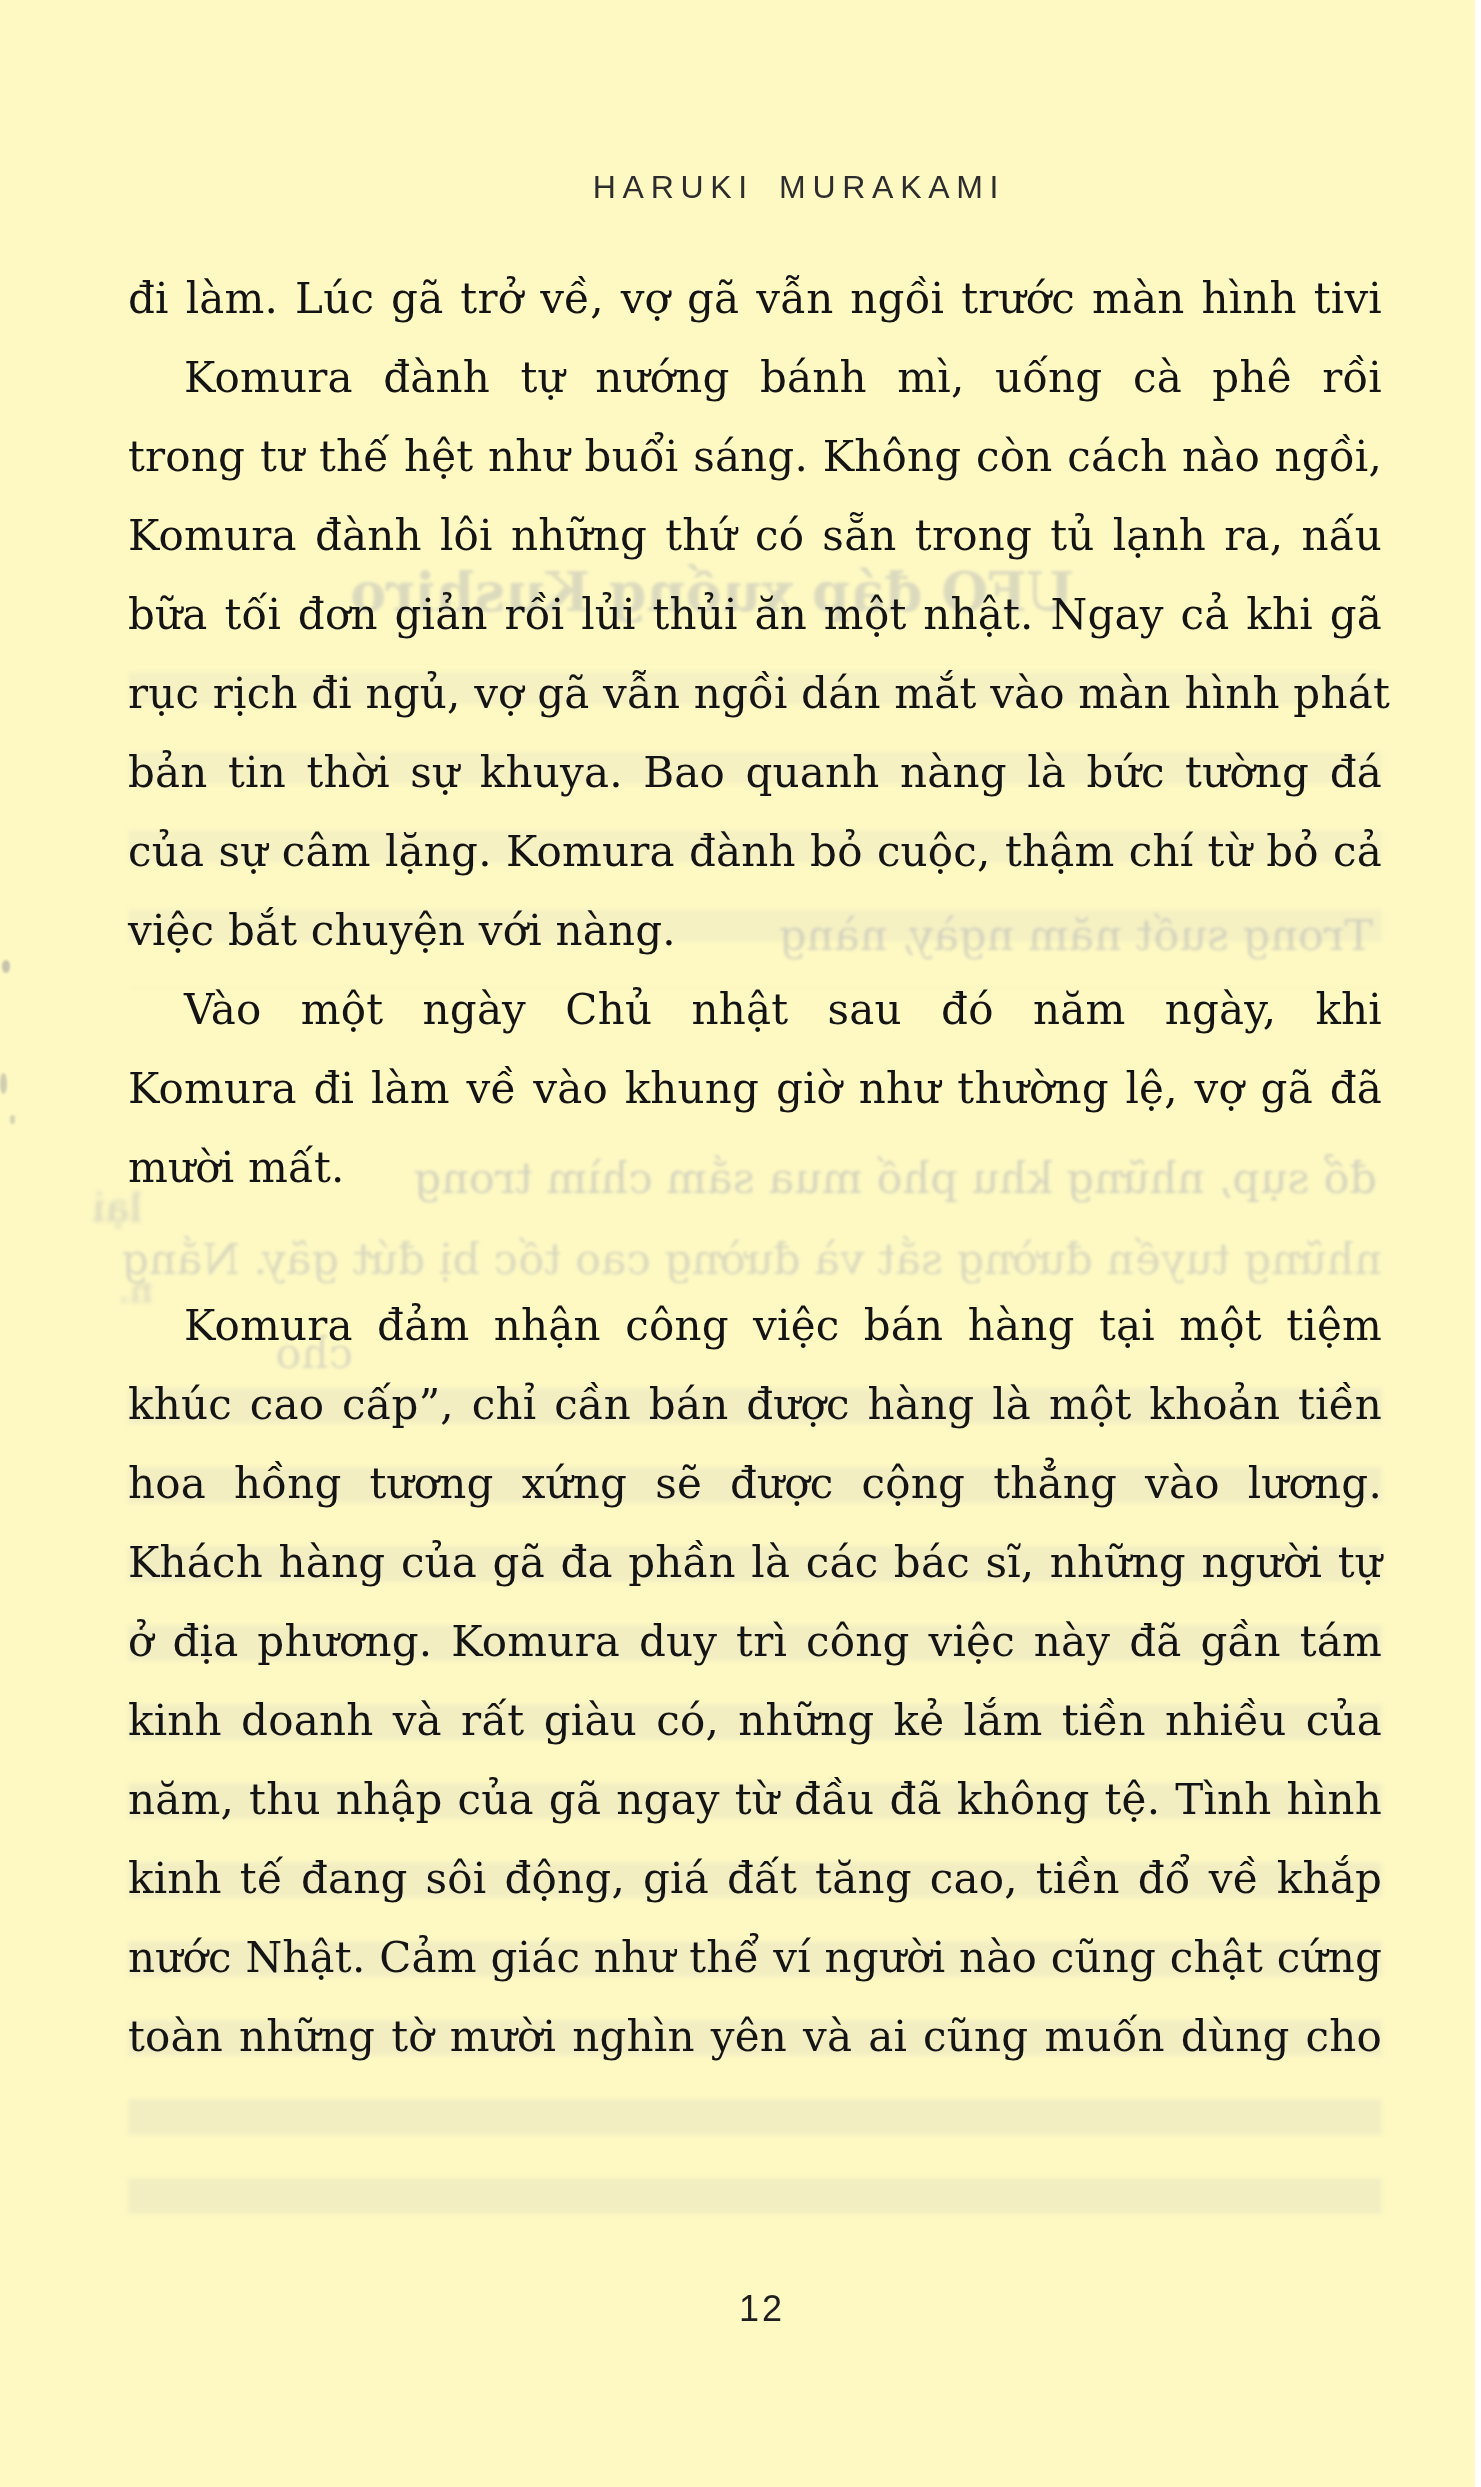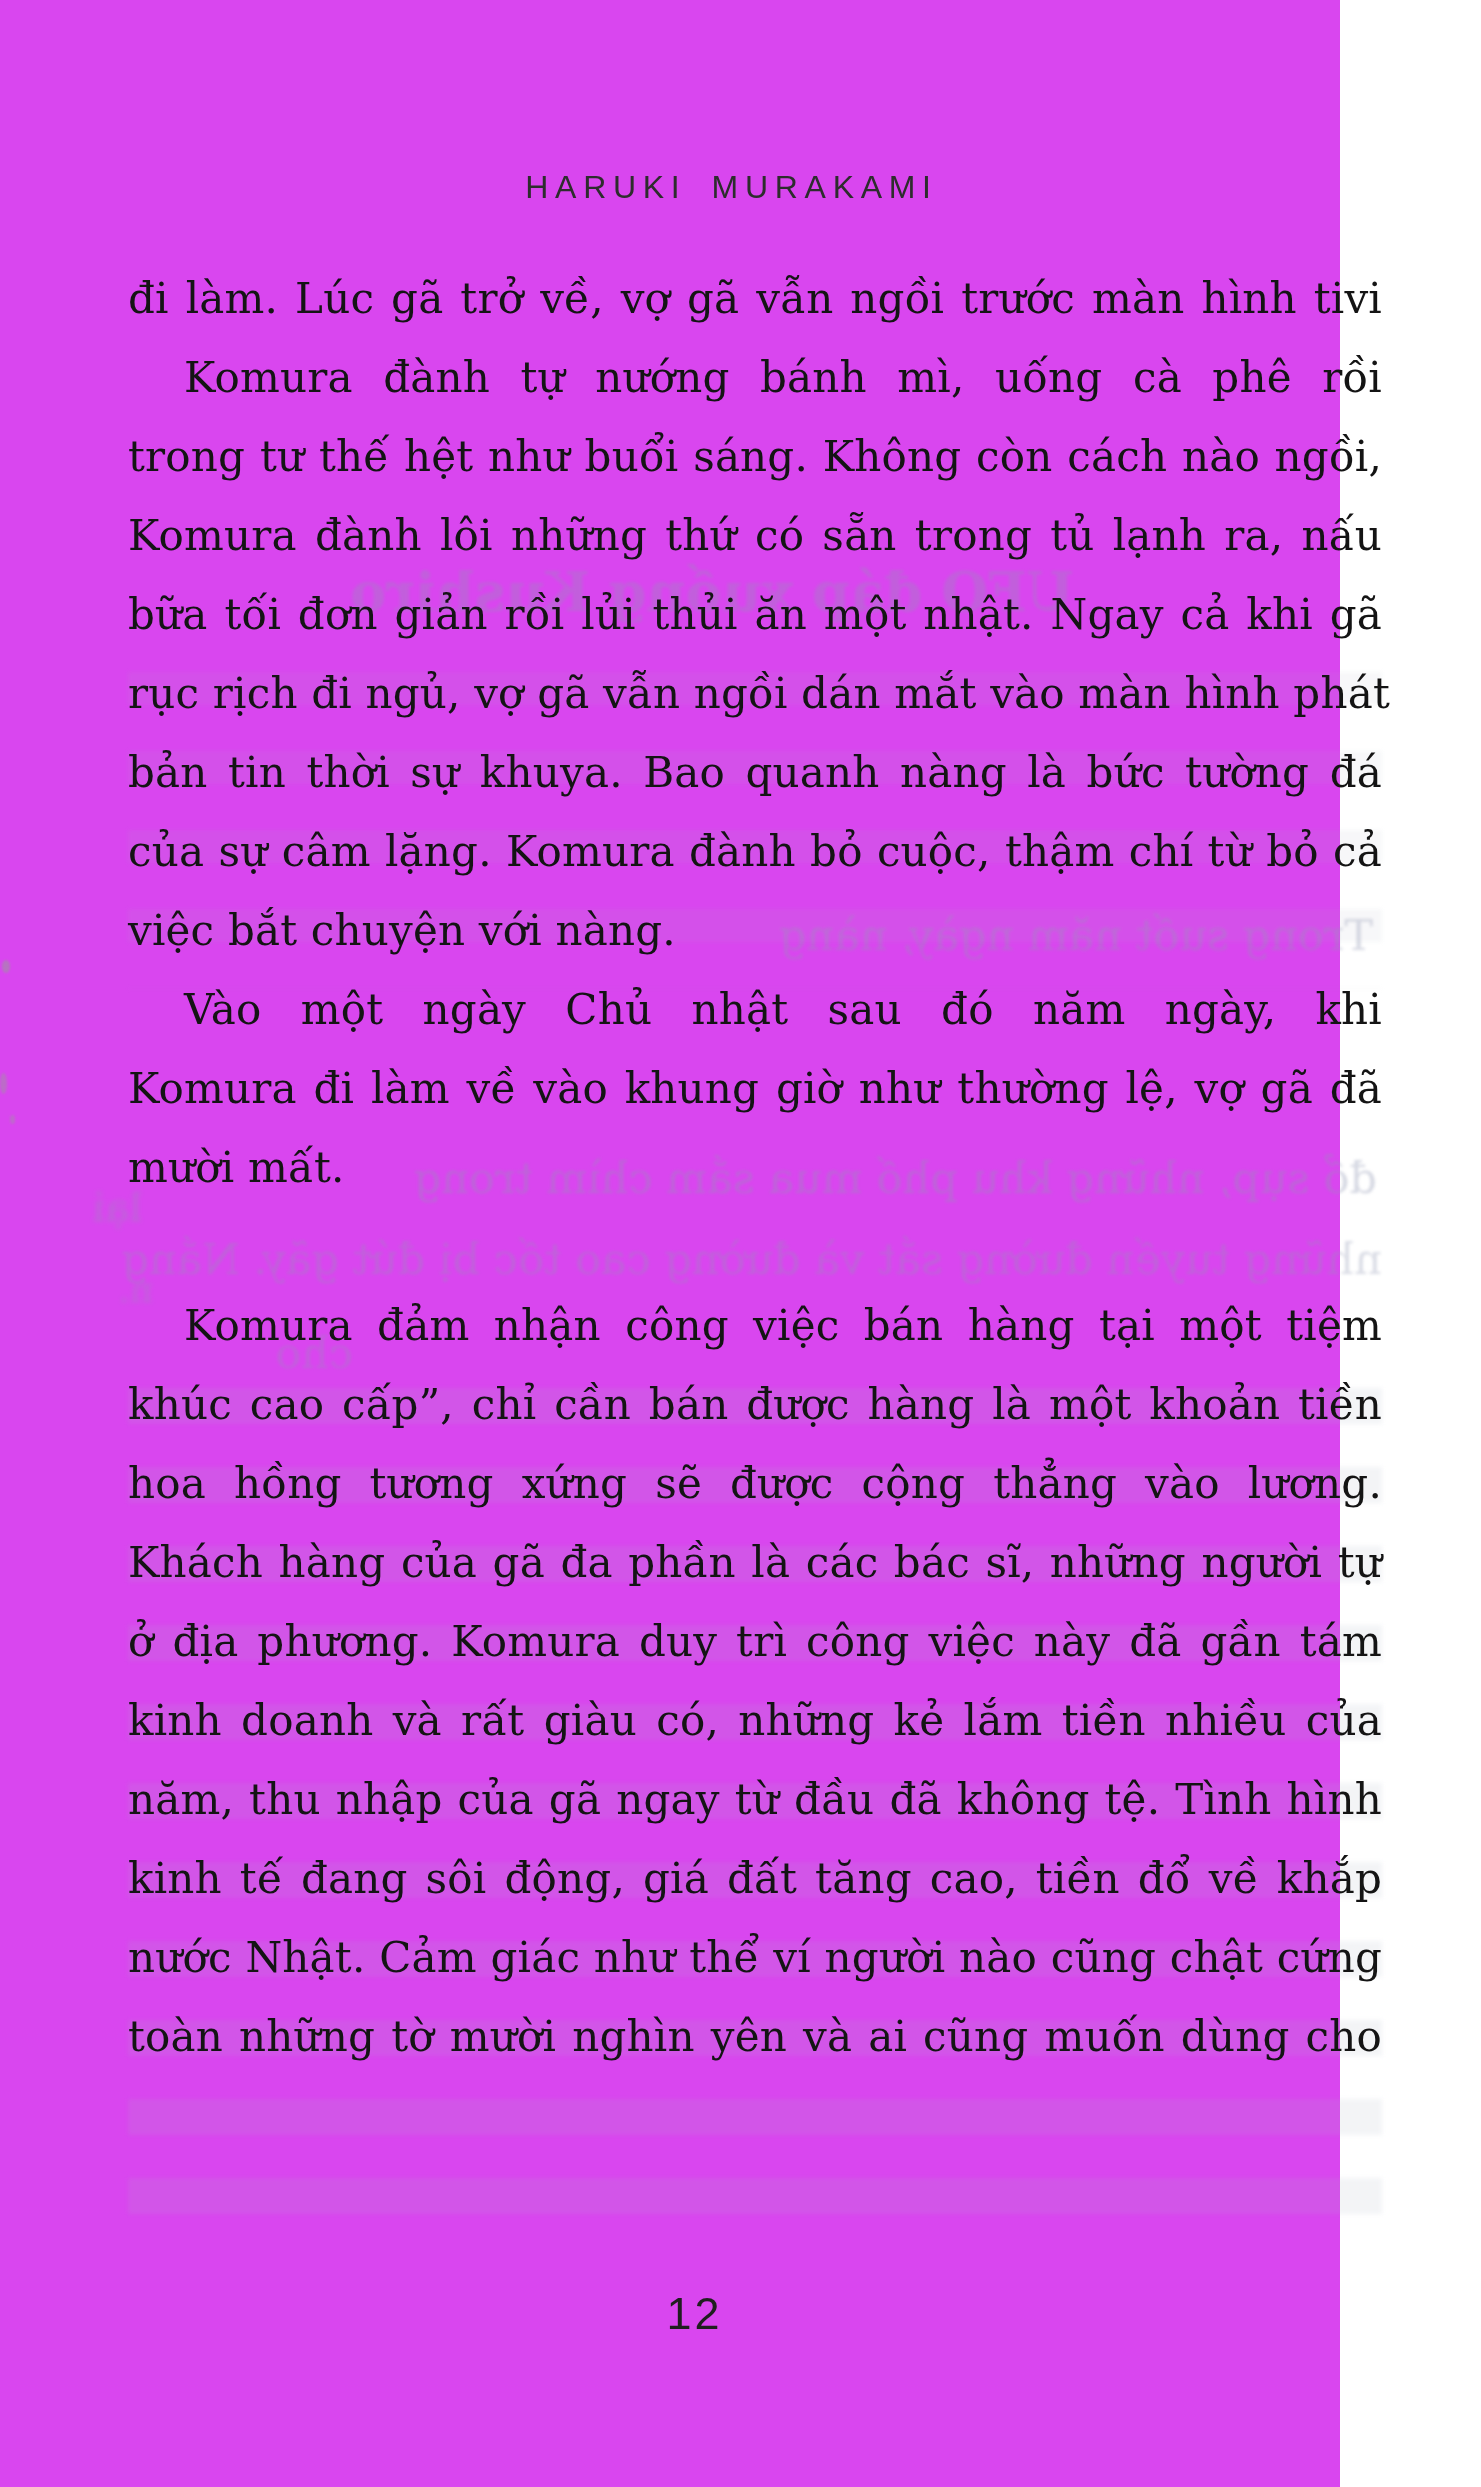--- a/index.html
+++ b/index.html
@@ -4,22 +4,22 @@
 <style>
   html, body { margin: 0; padding: 0; }
   body {
     width: 1482px; height: 2487px;
     background: #ffffff;
     font-family: "DejaVu Serif", "Liberation Serif", serif;
     overflow: hidden;
   }
   .page {
     position: relative;
-    width: 1340px; height: 2487px;
-    background: #d946ef;
+    width: 1475px; height: 2487px;
+    background: #fef9c3;
   }
   
   .running-header {
     position: absolute;
     top: 169px; left: 0; width: 100%;
     padding-left: 123px;
     box-sizing: border-box;
     text-align: center;
     font-family: "Liberation Sans", sans-serif;
     font-size: 32px;
@@ -98,21 +98,21 @@
     pointer-events: none;
   }
   
   .page-number {
     position: absolute;
     top: 2288px; left: 0; width: 100%;
     padding-left: 49px;
     box-sizing: border-box;
     text-align: center;
     font-family: "Liberation Sans", sans-serif;
-    font-size: 45px;
+    font-size: 36px;
     color: #1f1f1f;
     letter-spacing: 2.9px;
   }
   
   .artifact {
     position: absolute;
     background: #9a9a9a;
     border-radius: 50%;
     filter: blur(1px);
   }

